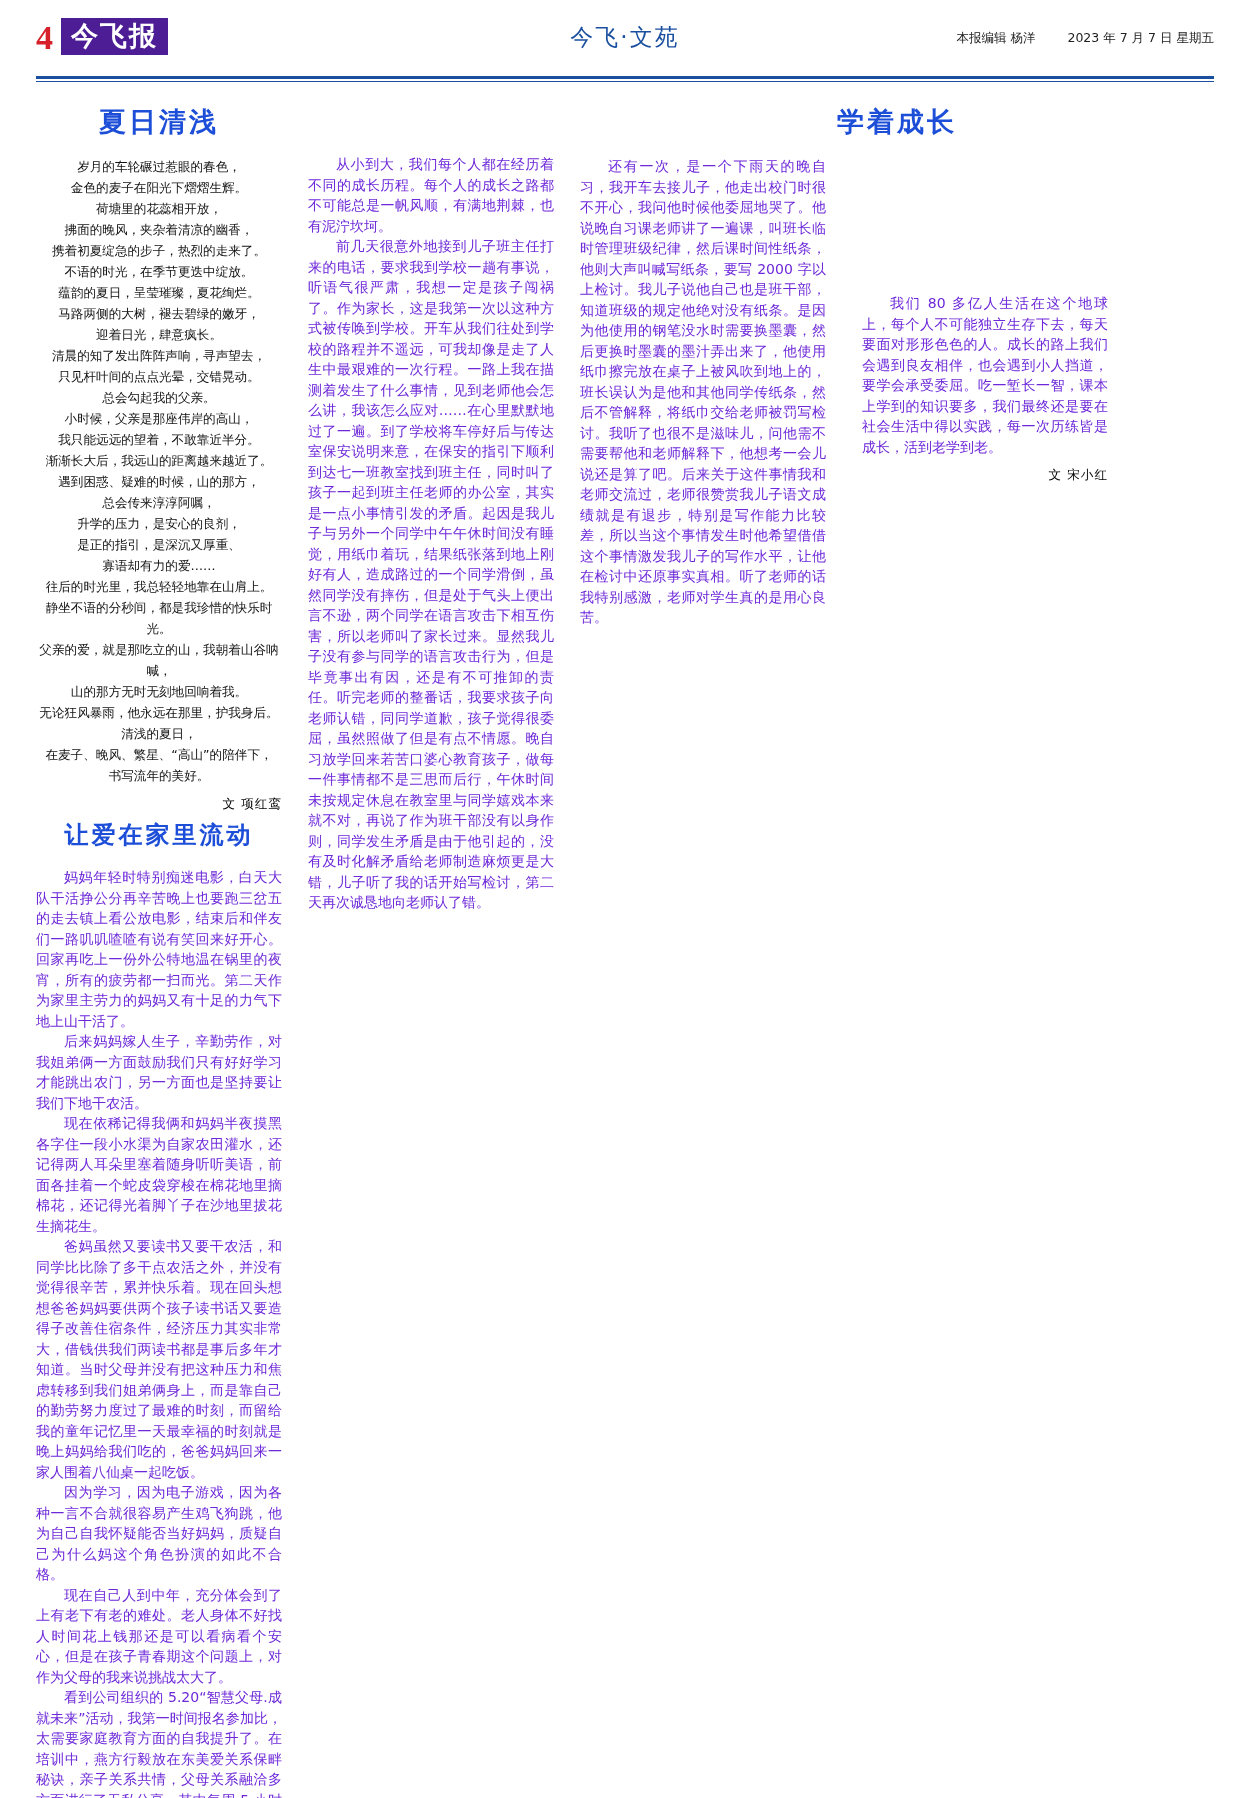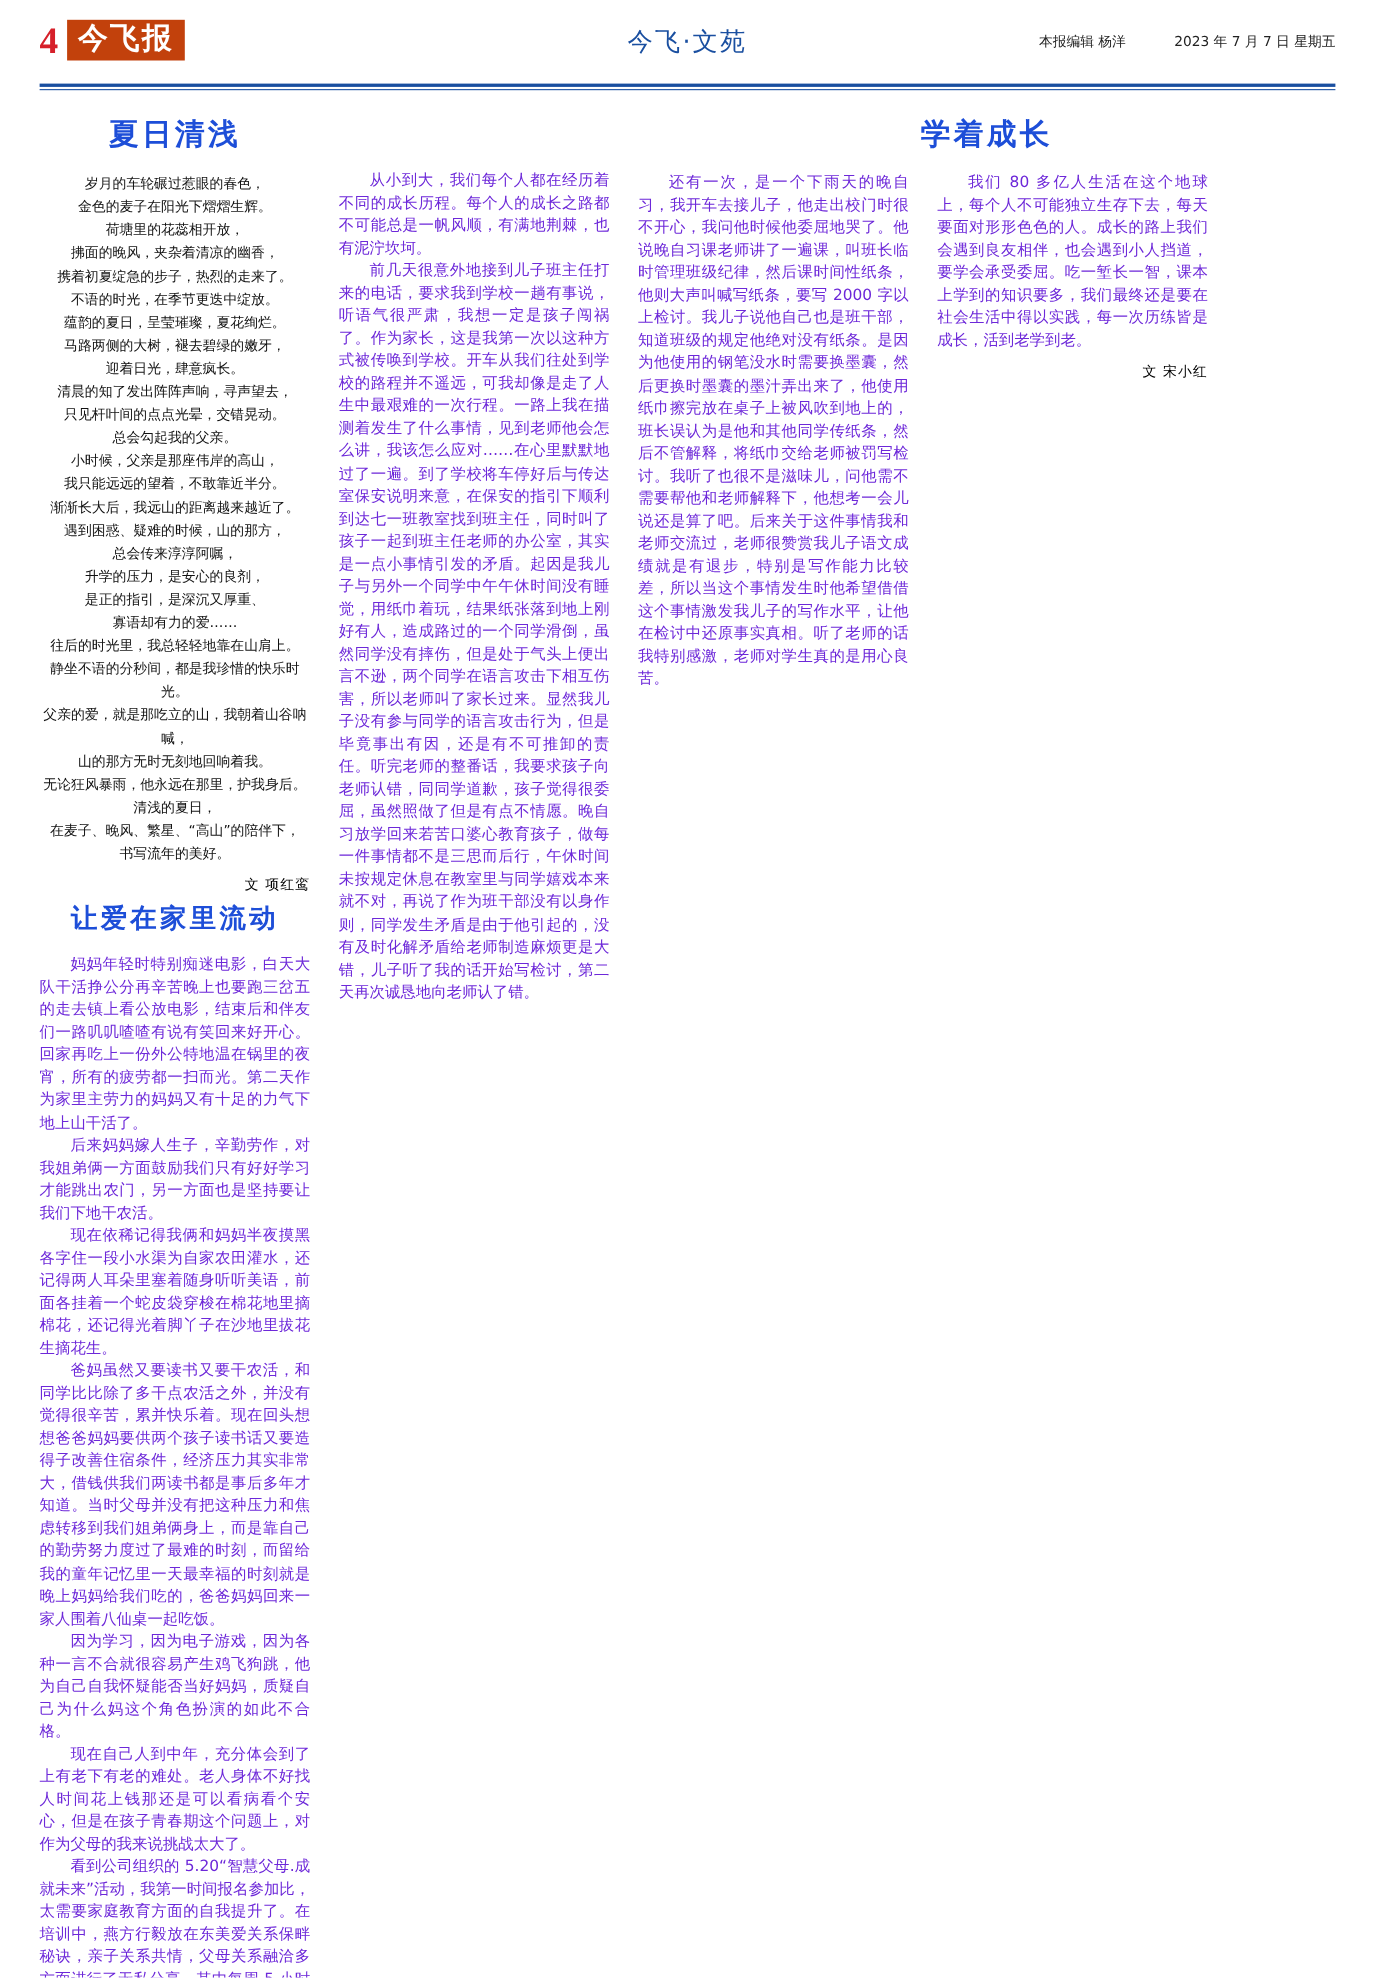--- a/index.html
+++ b/index.html
@@ -35,21 +35,21 @@
     gap: 8px;
   }
   .page-num {
     color: #d6202a;
     font-size: 34px;
     font-weight: bold;
     font-family: "Liberation Serif", serif;
     line-height: 34px;
   }
   .paper-name {
-    background: #c2410c;
+    background: #4c1d95;
     color: #ffffff;
     font-size: 27px;
     font-weight: bold;
     letter-spacing: 2px;
     padding: 3px 10px 4px 10px;
     font-family: "DejaVu Sans", sans-serif;
     line-height: 30px;
   }
   .mast-center {
     position: absolute;
@@ -62,21 +62,21 @@
     font-weight: normal;
     letter-spacing: 2px;
   }
   .mast-right {
     position: absolute;
     right: 36px;
     top: 30px;
     font-size: 12.5px;
     color: #222;
     display: flex;
-    gap: 44px;
+    gap: 32px;
   }
   .rule-blue {
     height: 3px;
     background: #1a4fa0;
     margin: 4px 36px 0 36px;
   }
   .rule-blue-thin {
     height: 1px;
     background: #1a4fa0;
     margin: 2px 36px 0 36px;
@@ -204,21 +204,21 @@
       </div>
 
       <div class="col col-mid">
         <div style="height:54px"></div>
         <p class="body">从小到大，我们每个人都在经历着不同的成长历程。每个人的成长之路都不可能总是一帆风顺，有满地荆棘，也有泥泞坎坷。</p>
         <p class="body">前几天很意外地接到儿子班主任打来的电话，要求我到学校一趟有事说，听语气很严肃，我想一定是孩子闯祸了。作为家长，这是我第一次以这种方式被传唤到学校。开车从我们往处到学校的路程并不遥远，可我却像是走了人生中最艰难的一次行程。一路上我在描测着发生了什么事情，见到老师他会怎么讲，我该怎么应对……在心里默默地过了一遍。到了学校将车停好后与传达室保安说明来意，在保安的指引下顺利到达七一班教室找到班主任，同时叫了孩子一起到班主任老师的办公室，其实是一点小事情引发的矛盾。起因是我儿子与另外一个同学中午午休时间没有睡觉，用纸巾着玩，结果纸张落到地上刚好有人，造成路过的一个同学滑倒，虽然同学没有摔伤，但是处于气头上便出言不逊，两个同学在语言攻击下相互伤害，所以老师叫了家长过来。显然我儿子没有参与同学的语言攻击行为，但是毕竟事出有因，还是有不可推卸的责任。听完老师的整番话，我要求孩子向老师认错，同同学道歉，孩子觉得很委屈，虽然照做了但是有点不情愿。晚自习放学回来若苦口婆心教育孩子，做每一件事情都不是三思而后行，午休时间未按规定休息在教室里与同学嬉戏本来就不对，再说了作为班干部没有以身作则，同学发生矛盾是由于他引起的，没有及时化解矛盾给老师制造麻烦更是大错，儿子听了我的话开始写检讨，第二天再次诚恳地向老师认了错。</p>
       </div>
 
       <div style="flex:1">
         <div class="headline">学着成长</div>
-        <div style="display:flex; gap:26px;">
+        <div style="display:flex; gap:36px;align-items:center;">
           <div style="width:246px">
             <p class="body">还有一次，是一个下雨天的晚自习，我开车去接儿子，他走出校门时很不开心，我问他时候他委屈地哭了。他说晚自习课老师讲了一遍课，叫班长临时管理班级纪律，然后课时间性纸条，他则大声叫喊写纸条，要写 2000 字以上检讨。我儿子说他自己也是班干部，知道班级的规定他绝对没有纸条。是因为他使用的钢笔没水时需要换墨囊，然后更换时墨囊的墨汁弄出来了，他使用纸巾擦完放在桌子上被风吹到地上的，班长误认为是他和其他同学传纸条，然后不管解释，将纸巾交给老师被罚写检讨。我听了也很不是滋味儿，问他需不需要帮他和老师解释下，他想考一会儿说还是算了吧。后来关于这件事情我和老师交流过，老师很赞赏我儿子语文成绩就是有退步，特别是写作能力比较差，所以当这个事情发生时他希望借借这个事情激发我儿子的写作水平，让他在检讨中还原事实真相。听了老师的话我特别感激，老师对学生真的是用心良苦。</p>
           </div>
           <div style="width:246px">
             <p class="body">我们 80 多亿人生活在这个地球上，每个人不可能独立生存下去，每天要面对形形色色的人。成长的路上我们会遇到良友相伴，也会遇到小人挡道，要学会承受委屈。吃一堑长一智，课本上学到的知识要多，我们最终还是要在社会生活中得以实践，每一次历练皆是成长，活到老学到老。</p>
             <div class="byline">文 宋小红</div>
           </div>
         </div>
       </div>
     </div>

